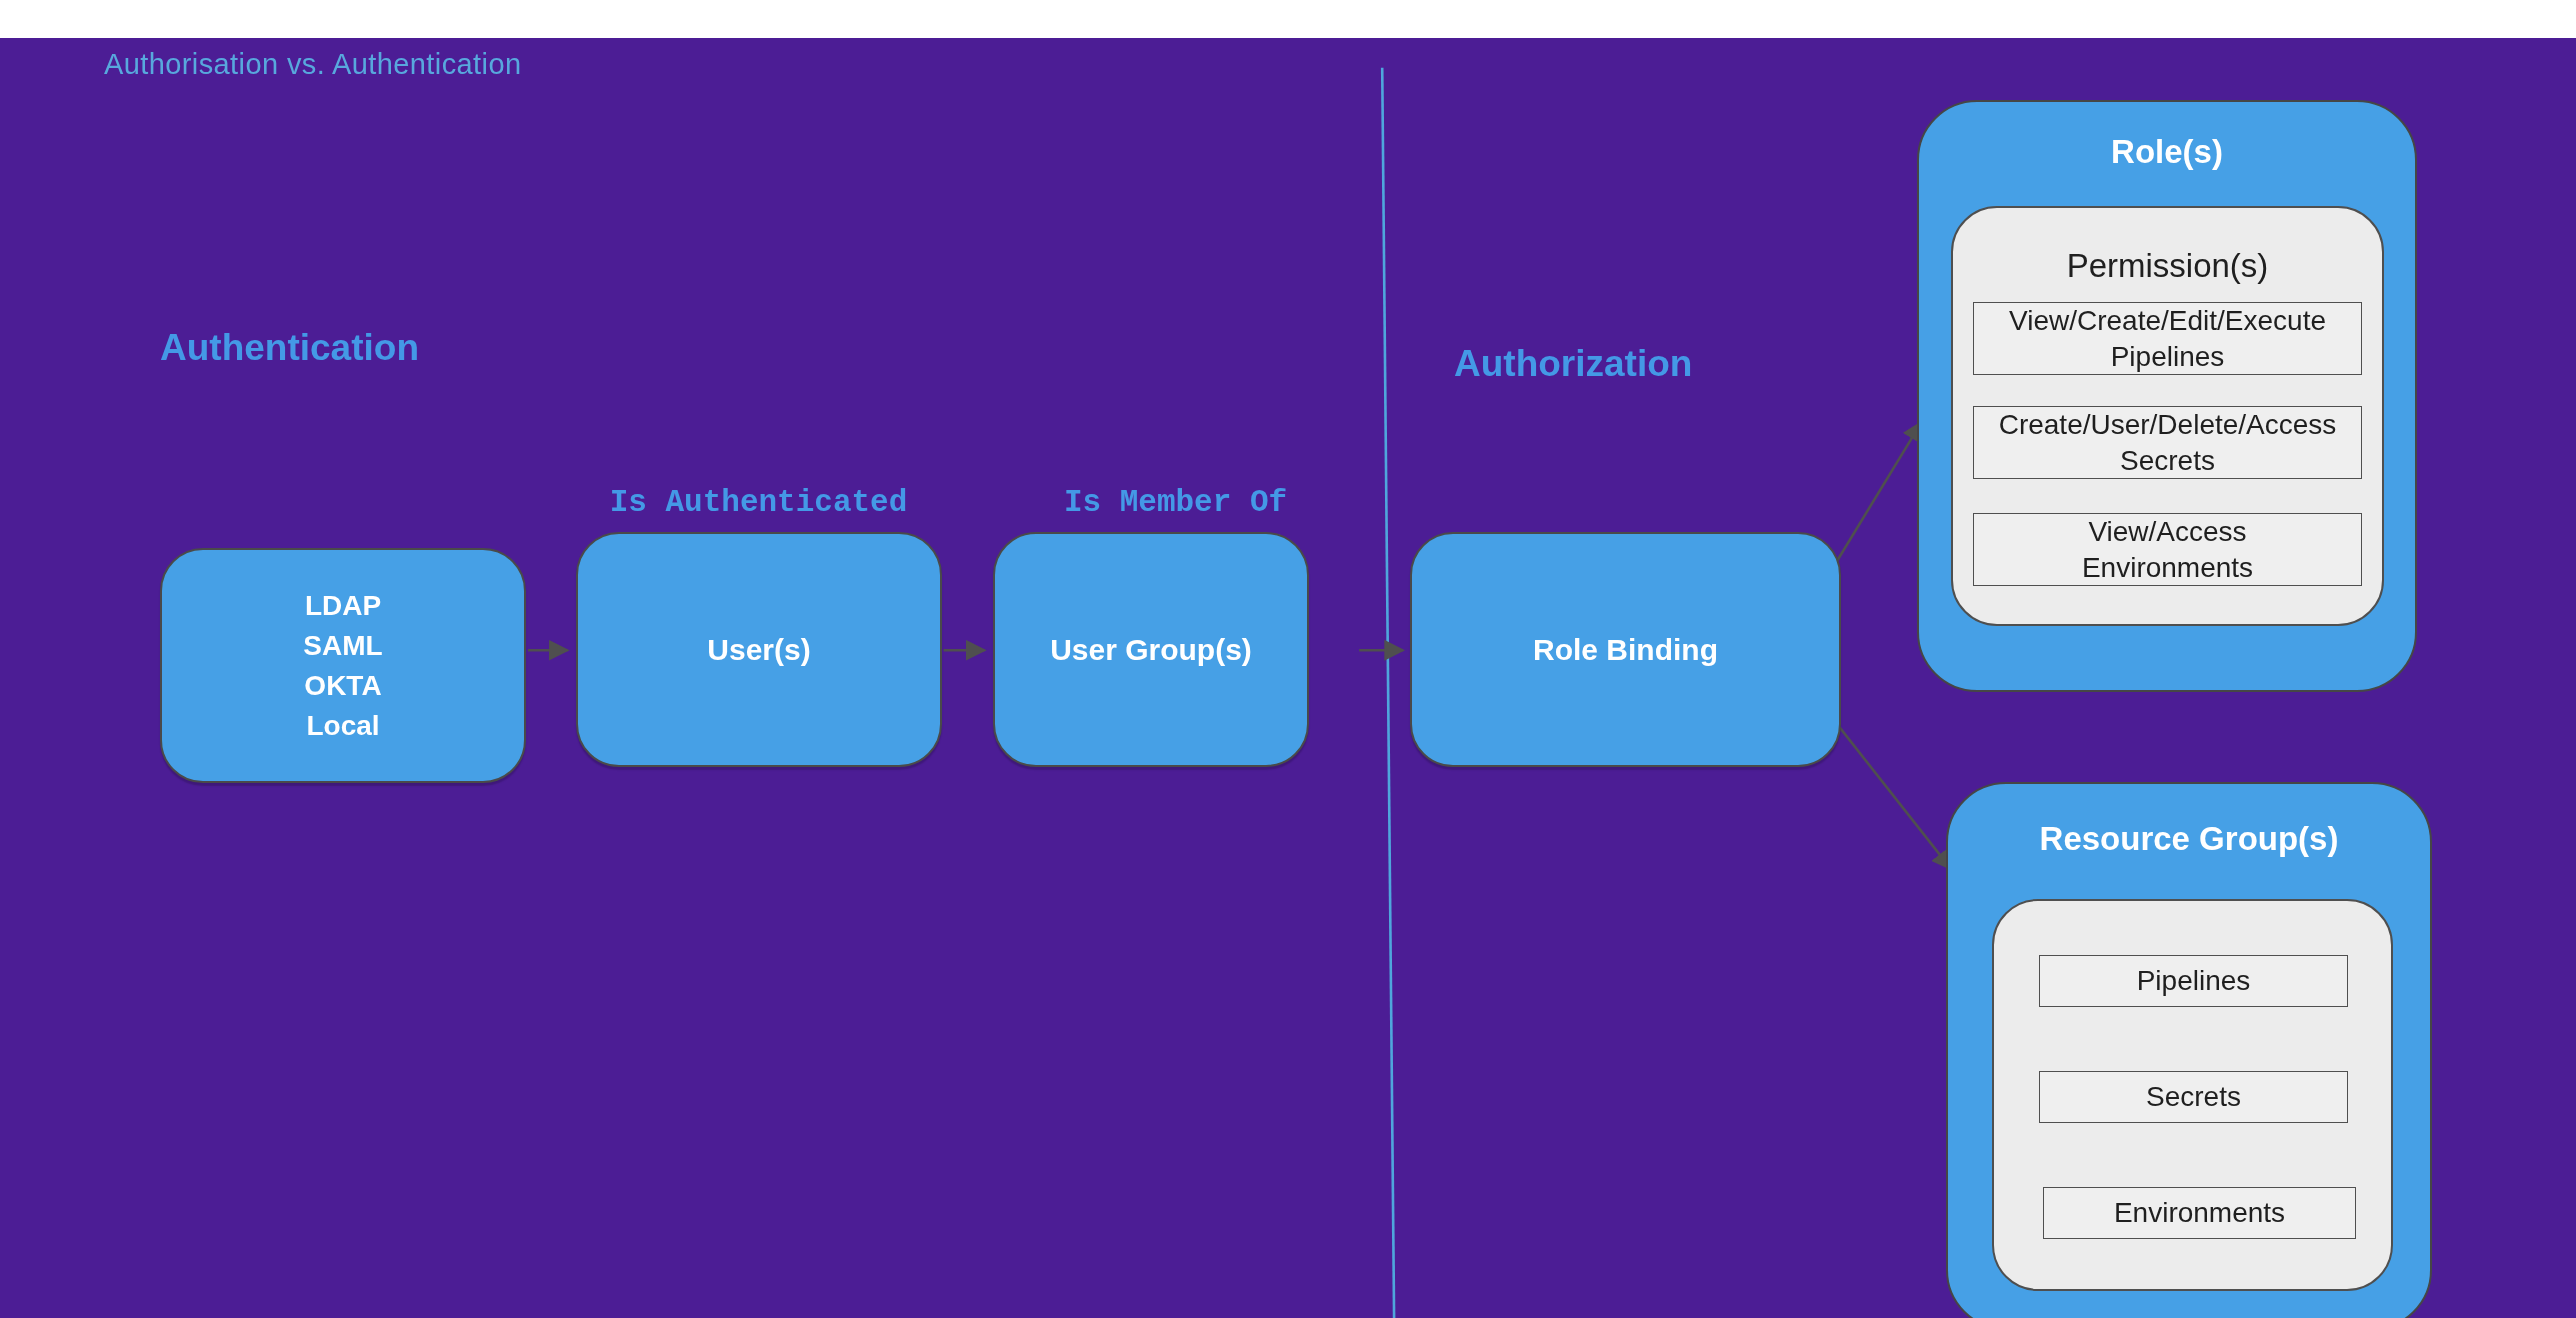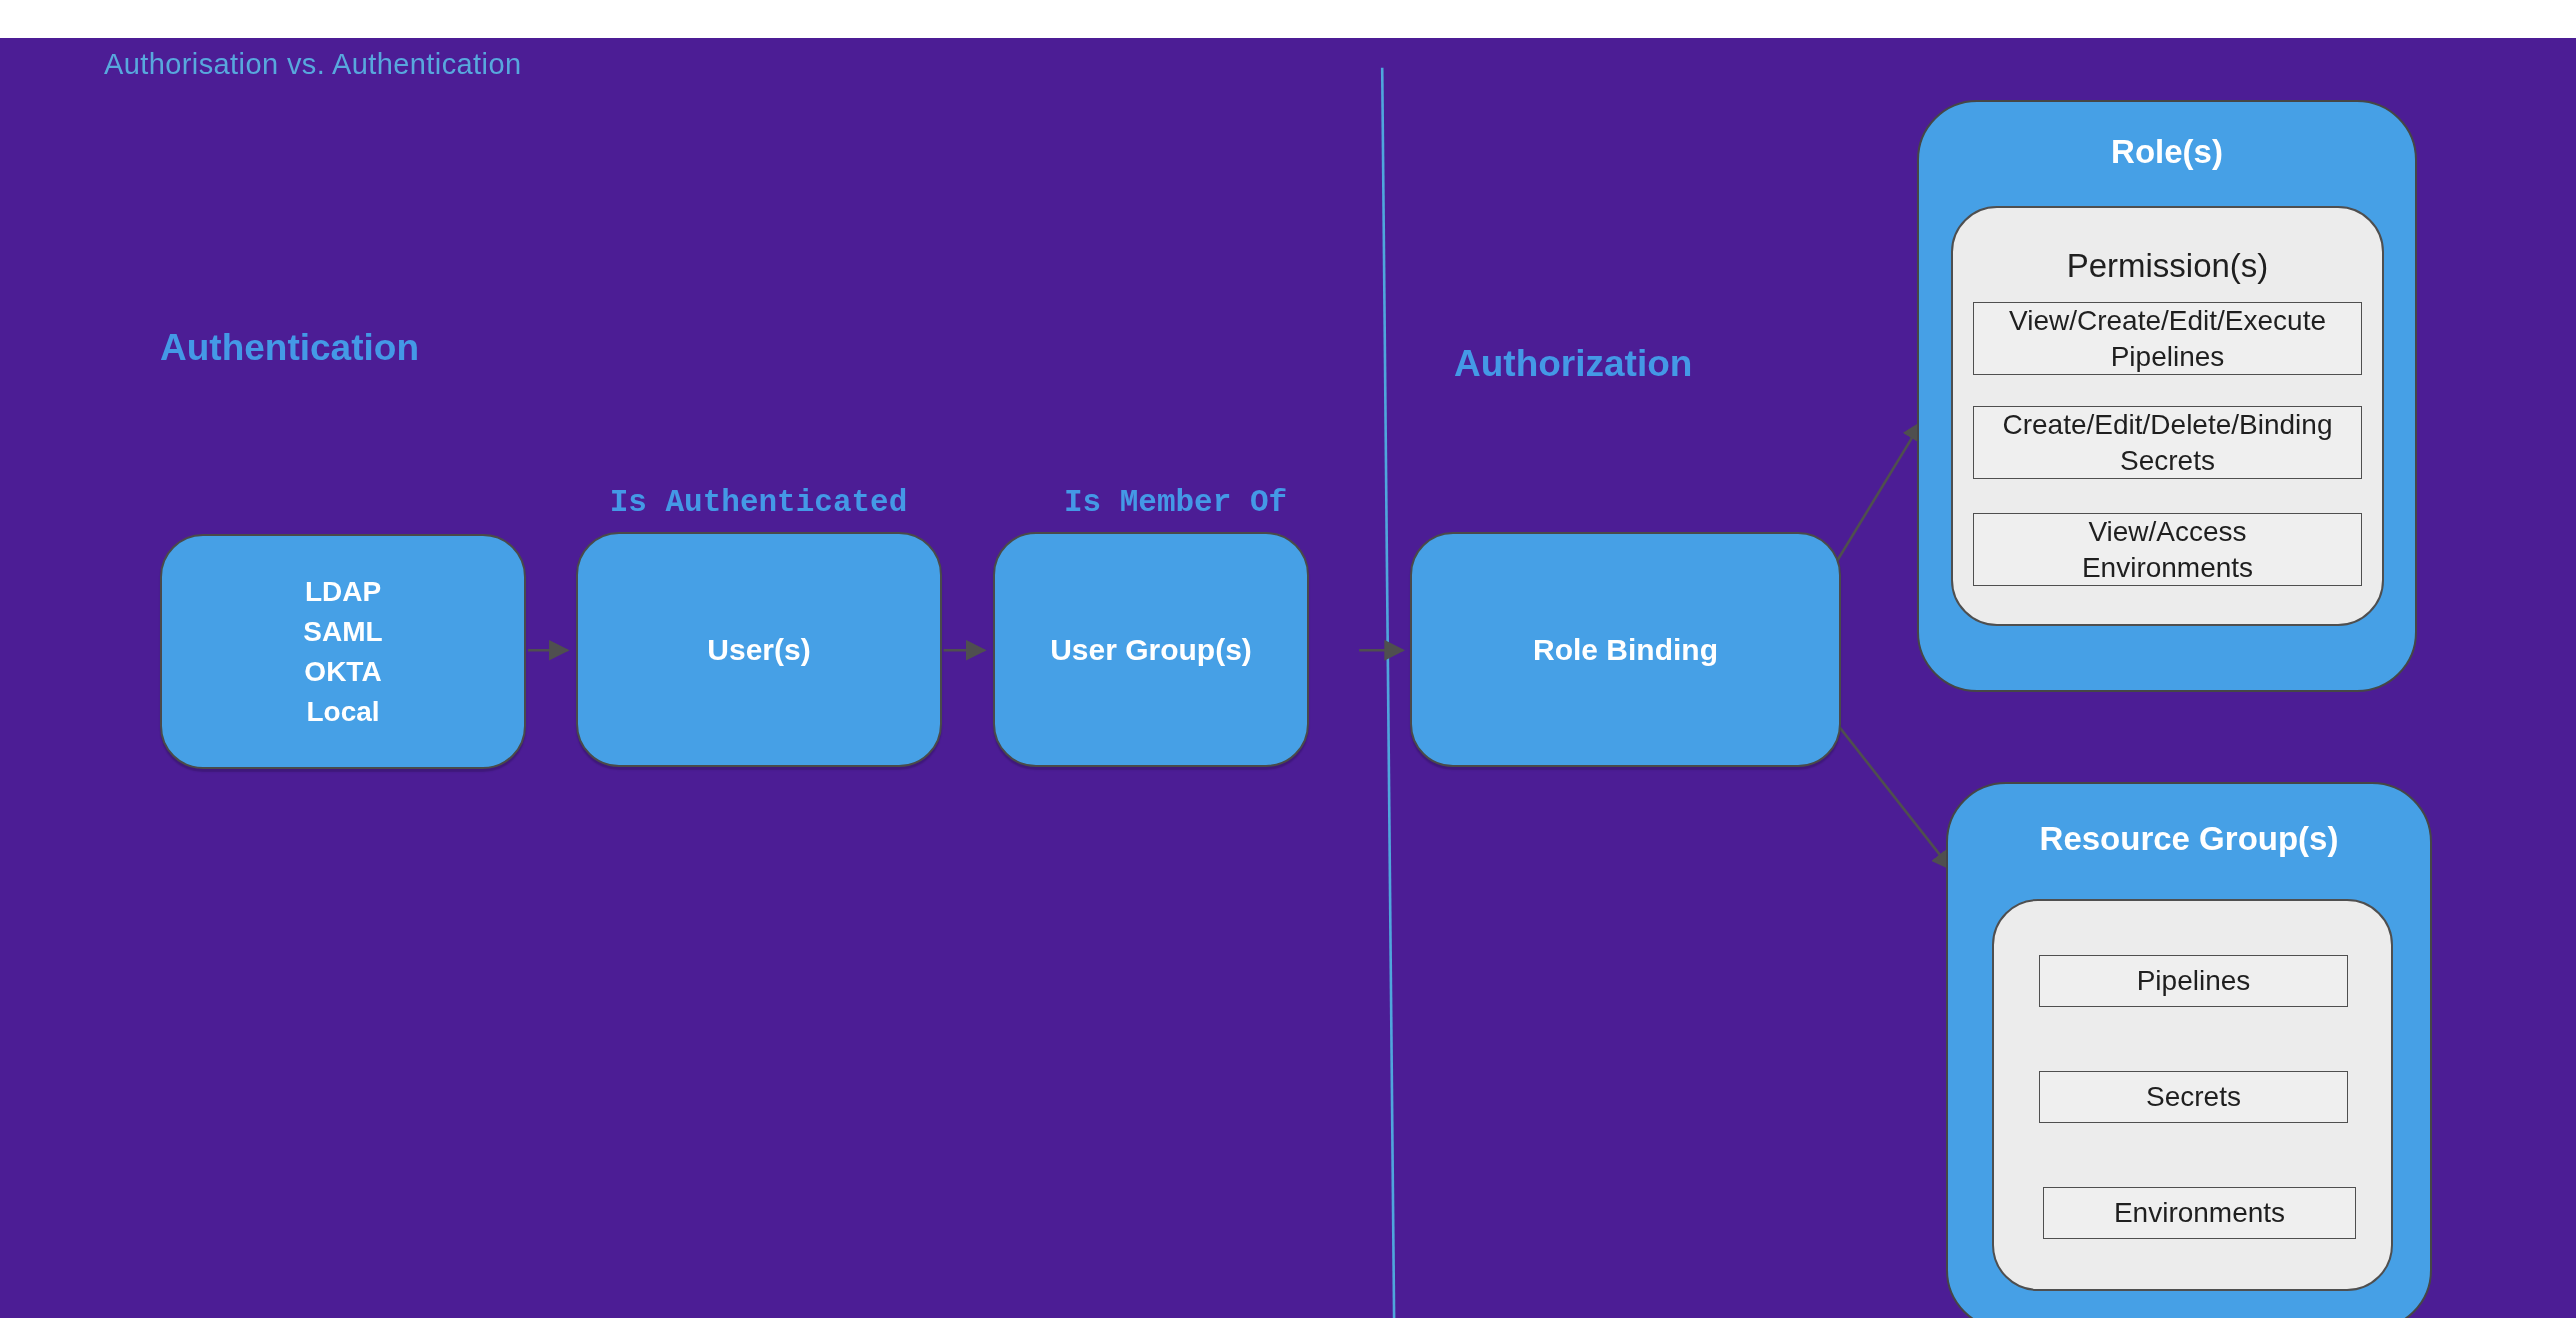--- a/index.html
+++ b/index.html
@@ -120,21 +120,21 @@
   </svg>
 
   <div class="abs page-title">Authorisation vs. Authentication</div>
 
   <div class="abs section-heading" style="left:160px; top:289px;">Authentication</div>
   <div class="abs section-heading" style="left:1454px; top:305px;">Authorization</div>
 
   <div class="abs edge-label" style="left:565px; top:447px;">Is Authenticated</div>
   <div class="abs edge-label" style="left:982px; top:447px;">Is Member Of</div>
 
-  <div class="abs flow-box" style="left:160px; top:496px; width:366px; height:235px;">
+  <div class="abs flow-box" style="left:160px; top:510px; width:366px; height:235px;">
     <span class="flow-label multiline">LDAP
 SAML
 OKTA
 Local</span>
   </div>
 
   <div class="abs flow-box" style="left:576px; top:494px; width:366px; height:235px;">
     <span class="flow-label">User(s)</span>
   </div>
 
@@ -145,21 +145,21 @@
   <div class="abs flow-box" style="left:1410px; top:494px; width:431px; height:235px;">
     <span class="flow-label">Role Binding</span>
   </div>
 
   <div class="abs big-container" style="left:1917px; top:62px; width:500px; height:592px;">
     <div class="container-title" style="top:31px;">Role(s)</div>
     <div class="panel" style="left:32px; top:104px; width:433px; height:420px;padding-left:48px;">
       <div class="panel-title" style="top:39px;">Permission(s)</div>
       <div class="item-box" style="left:20px; top:94px; width:389px; height:73px;">View/Create/Edit/Execute
 Pipelines</div>
-      <div class="item-box" style="left:20px; top:198px; width:389px; height:73px;">Create/Edit/Delete/Binding
+      <div class="item-box" style="left:20px; top:198px; width:389px; height:73px;">Create/User/Delete/Access
 Secrets</div>
       <div class="item-box" style="left:20px; top:305px; width:389px; height:73px;">View/Access
 Environments</div>
     </div>
   </div>
 
   <div class="abs big-container" style="left:1946px; top:744px; width:486px; height:548px;">
     <div class="container-title" style="top:36px;text-align:center;">Resource Group(s)</div>
     <div class="panel" style="left:44px; top:115px; width:401px; height:392px;">
       <div class="item-box" style="left:45px; top:54px; width:309px; height:52px;">Pipelines</div>

